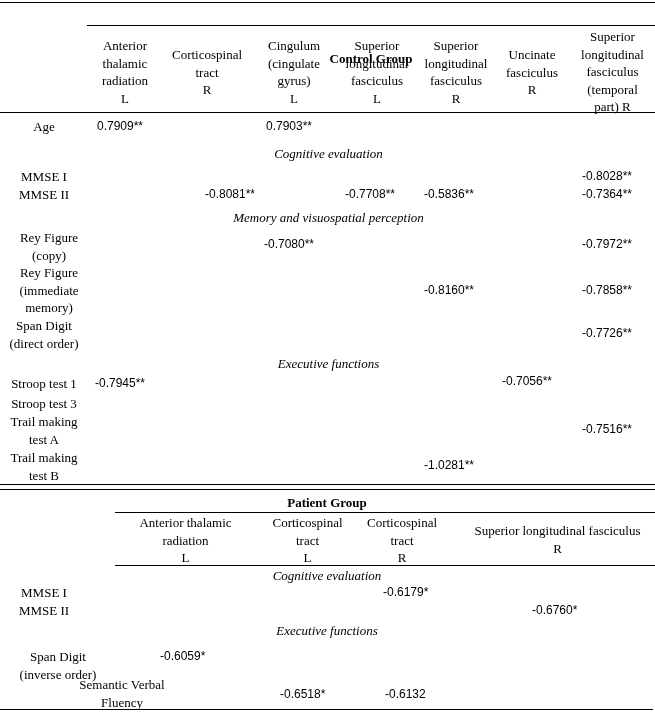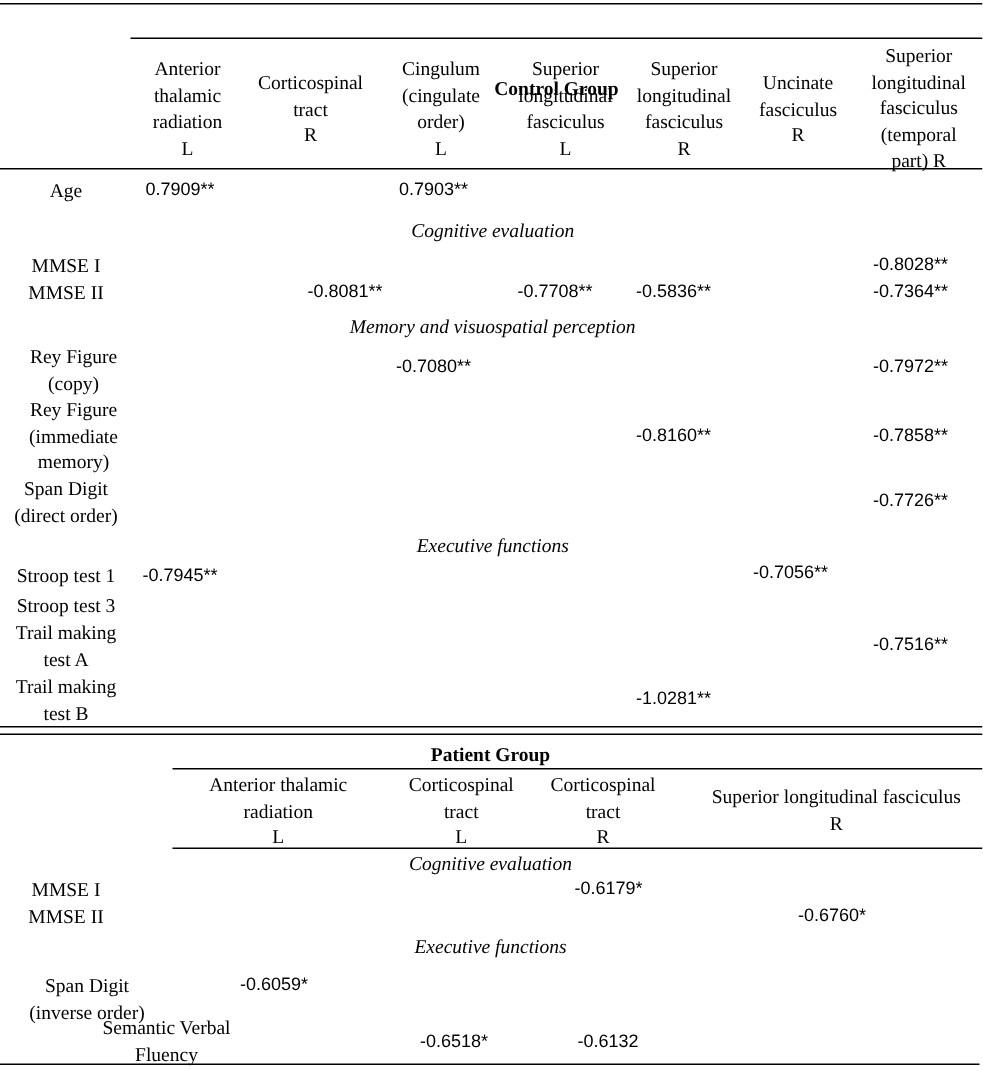--- a/index.html
+++ b/index.html
@@ -24,21 +24,21 @@
 
   <div class="hdr" style="left:87px;top:37px;width:76px;">Anterior
 thalamic
 radiation
 L</div>
   <div class="hdr" style="left:163px;top:46px;width:88px;">Corticospinal
 tract
 R</div>
   <div class="hdr" style="left:256px;top:37px;width:76px;">Cingulum
 (cingulate
-order)
+gyrus)
 L</div>
   <div class="hdr" style="left:337px;top:37px;width:80px;">Superior
 longitudinal
 fasciculus
 L</div>
   <div class="hdr" style="left:416px;top:37px;width:80px;">Superior
 longitudinal
 fasciculus
 R</div>
   <div class="hdr" style="left:496px;top:46px;width:72px;">Uncinate
@@ -129,19 +129,19 @@
 
   <div class="lbl" style="left:0;top:602px;width:88px;">MMSE II</div>
   <div class="v" style="left:532px;top:602px;">-0.6760*</div>
 
   <div class="t sec" style="left:115px;top:622px;width:424px;">Executive functions</div>
 
   <div class="lbl" style="left:0;top:648px;width:116px;">Span Digit
 (inverse order)</div>
   <div class="v" style="left:160px;top:648px;">-0.6059*</div>
 
-  <div class="lbl" style="left:5px;top:676px;width:116px;padding-left:48px;">Semantic Verbal
+  <div class="lbl" style="left:16px;top:676px;width:116px;padding-left:48px;">Semantic Verbal
 Fluency</div>
   <div class="v" style="left:280px;top:686px;">-0.6518*</div>
   <div class="v" style="left:385px;top:686px;">-0.6132</div>
 
   <div class="rule thin" style="left:0;top:709px;width:653px;"></div>
 </div>
 
 </body></html>

